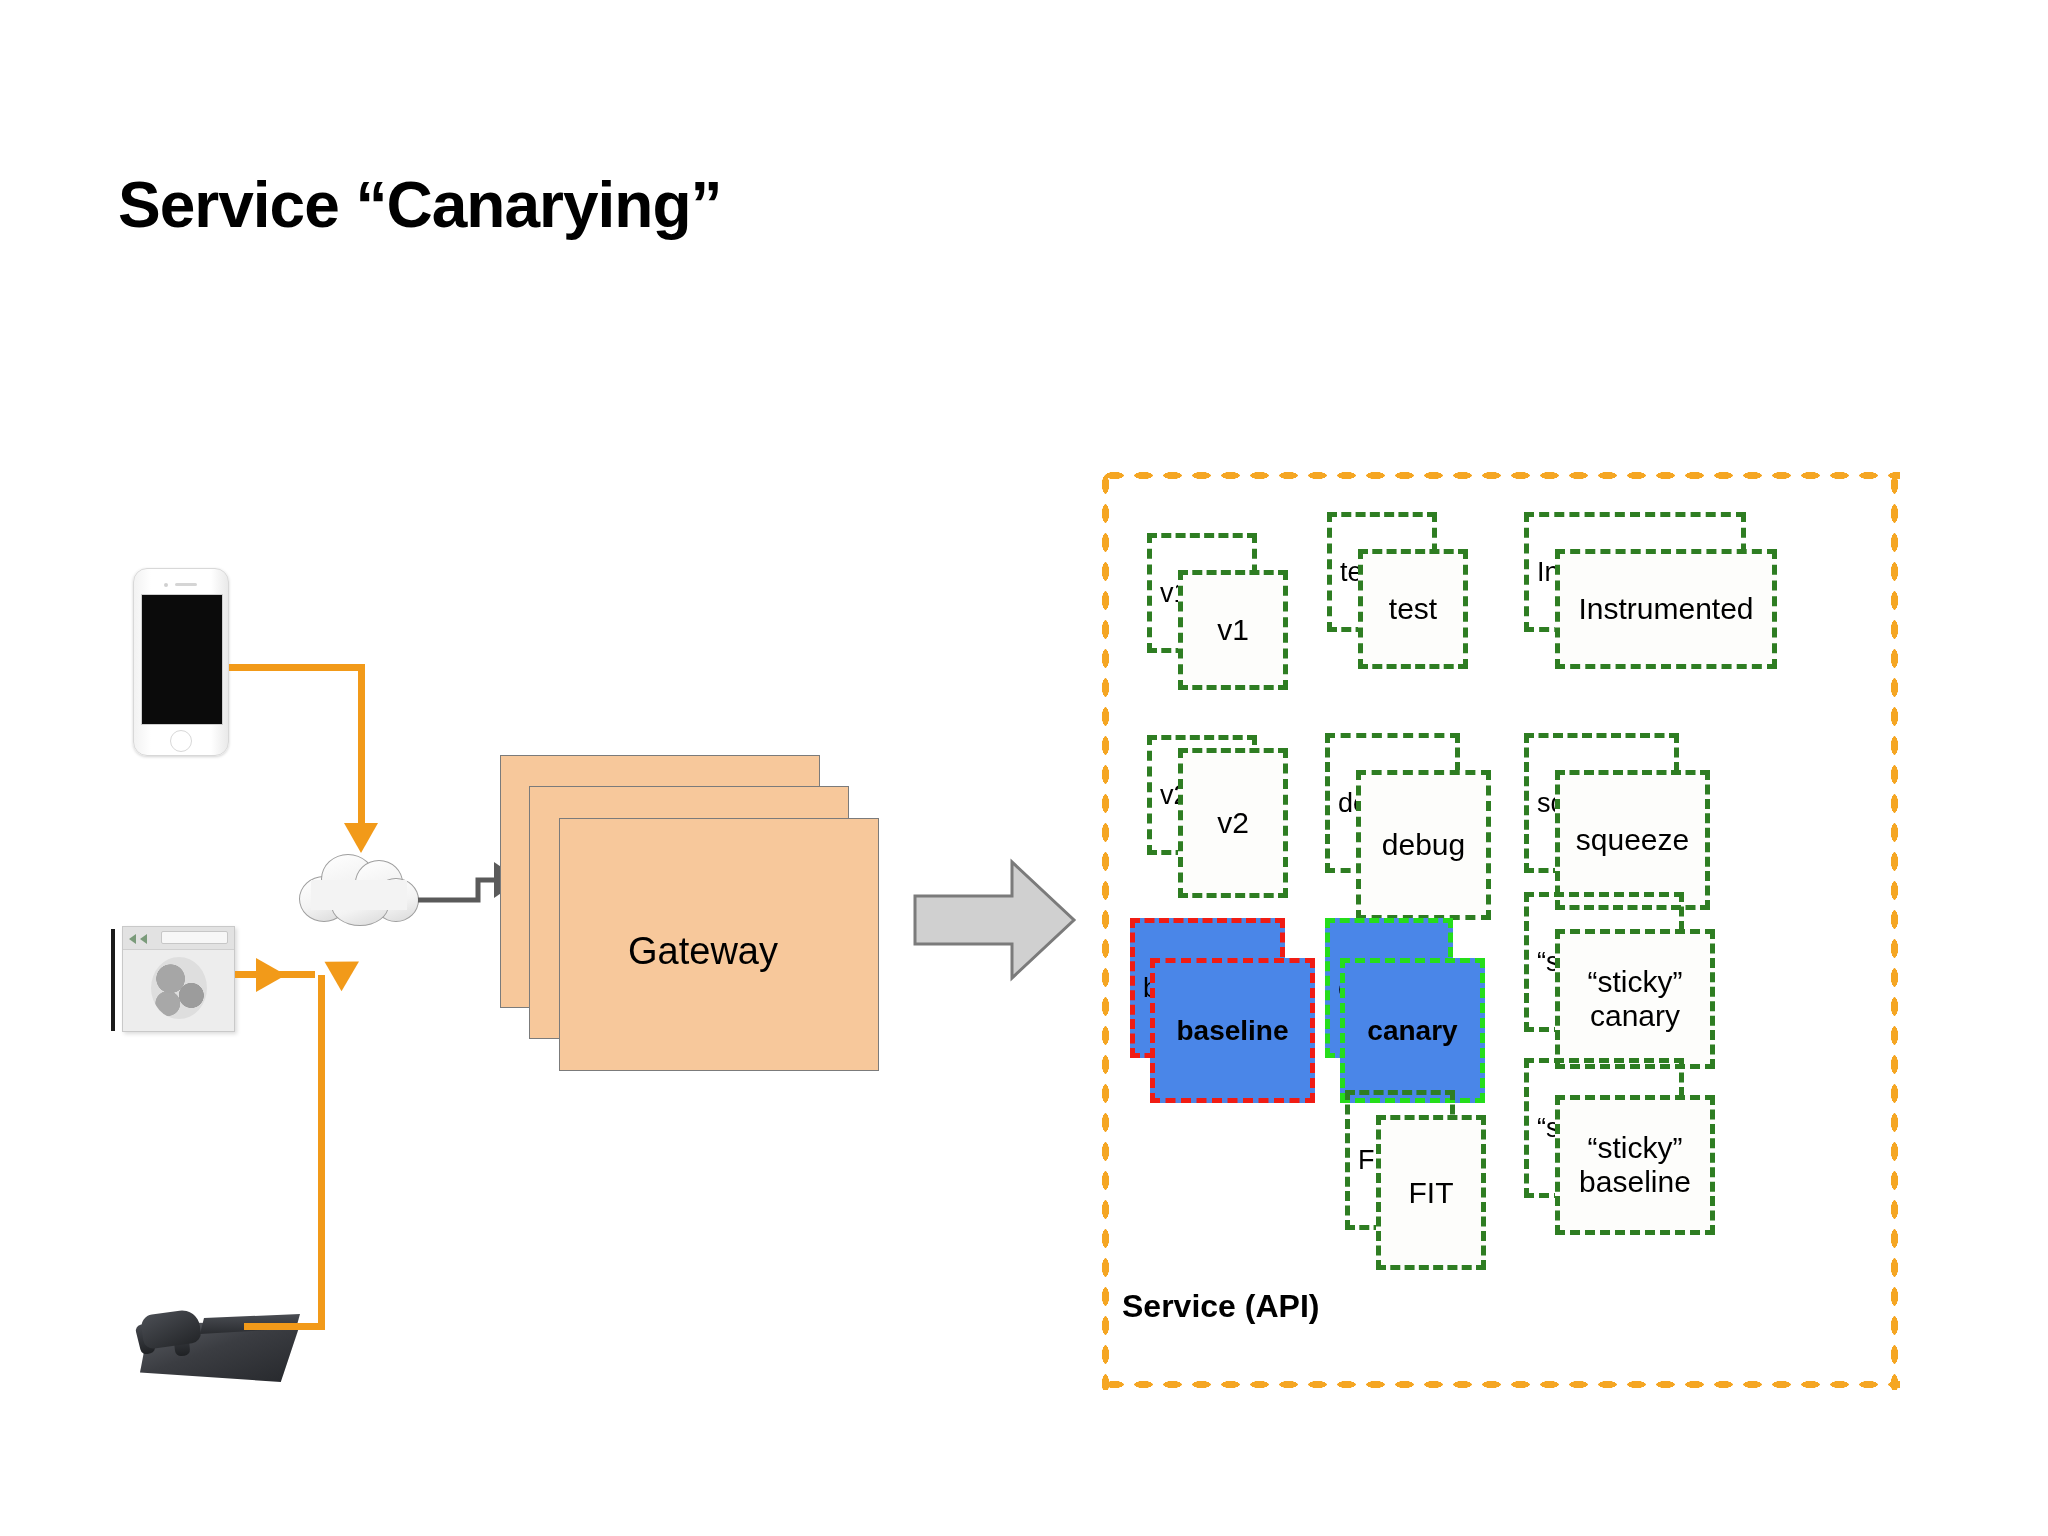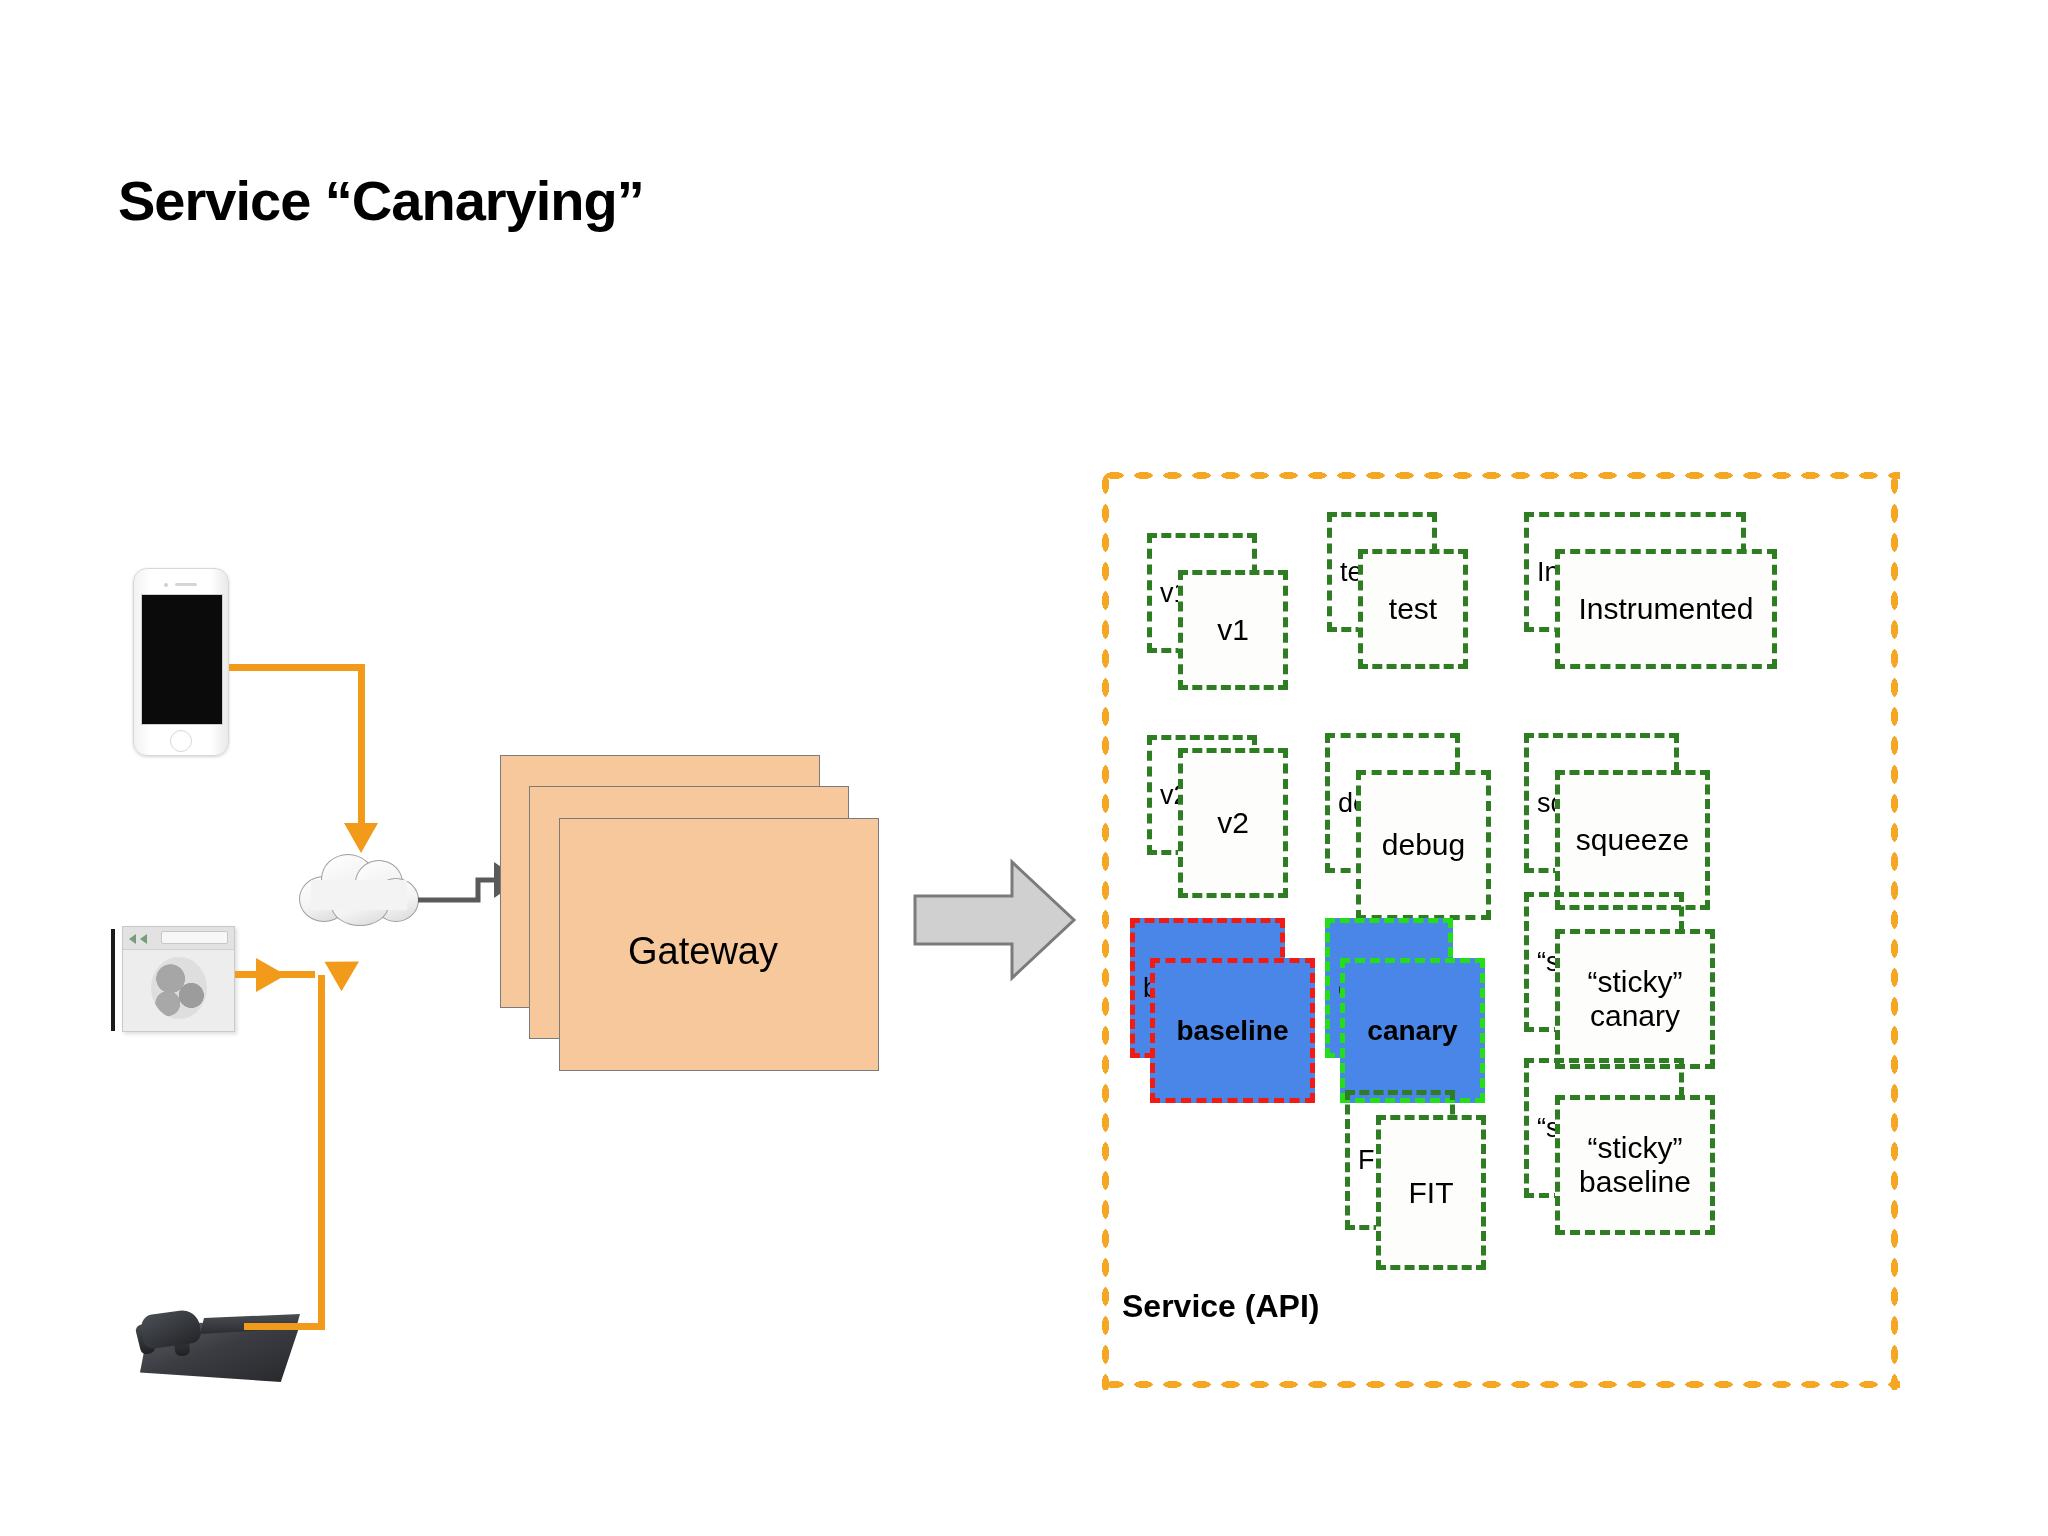--- a/index.html
+++ b/index.html
@@ -13,21 +13,21 @@
     position: relative;
     overflow: hidden;
     font-family: "Liberation Sans", sans-serif;
   }
 
   
   #slide-title {
     position: absolute;
     left: 118px;
     top: 168px;
-    font-size: 56px;
+    font-size: 64px;
     font-weight: bold;
     letter-spacing: -1px;
     color: #000000;
     white-space: nowrap;
     font-family: "Liberation Sans", sans-serif;
   }
 
   
   #phone {
     position: absolute;

